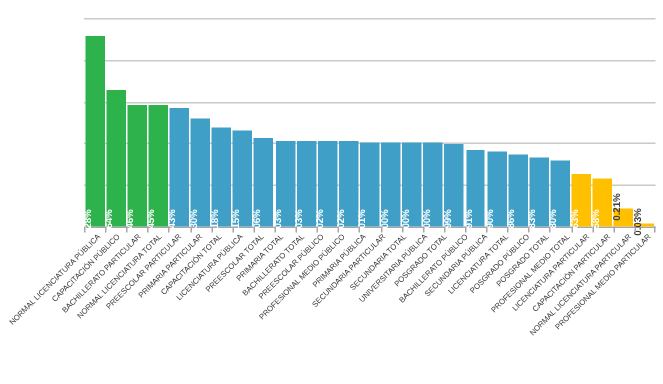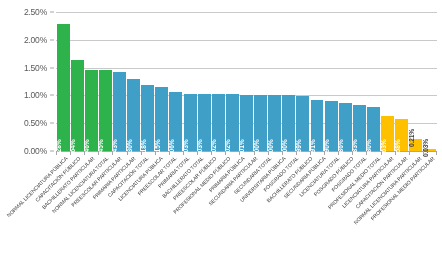--- a/index.html
+++ b/index.html
@@ -168,34 +168,20 @@
   .x-label-inner {
     display: inline-block;
     transform: translateX(-100%) translateY(0);
   }
 </style>
 </head>
 <body>
 
 <div id="chart-root">
 
-  <div class="y-axis" id="y-axis">
-      <div class="y-tick-label" style="top: 0px;">2.50%</div>
-      <div class="y-tick-mark" style="top: 0px;"></div>
-      <div class="y-tick-label" style="top: 27.8px;">2.00%</div>
-      <div class="y-tick-mark" style="top: 27.8px;"></div>
-      <div class="y-tick-label" style="top: 55.6px;">1.50%</div>
-      <div class="y-tick-mark" style="top: 55.6px;"></div>
-      <div class="y-tick-label" style="top: 83.4px;">1.00%</div>
-      <div class="y-tick-mark" style="top: 83.4px;"></div>
-      <div class="y-tick-label" style="top: 111.2px;">0.50%</div>
-      <div class="y-tick-mark" style="top: 111.2px;"></div>
-      <div class="y-tick-label" style="top: 139px;">0.00%</div>
-      <div class="y-tick-mark" style="top: 139px;"></div>
-    </div>
 
   <div class="plot-area">
     <div class="gridlines" id="gridlines">
         <div class="gridline" style="top: 0px;"></div>
         <div class="gridline" style="top: 27.8px;"></div>
         <div class="gridline" style="top: 55.6px;"></div>
         <div class="gridline" style="top: 83.4px;"></div>
         <div class="gridline" style="top: 111.2px;"></div>
         <div class="gridline baseline" style="top: 139px;"></div>
       </div>

